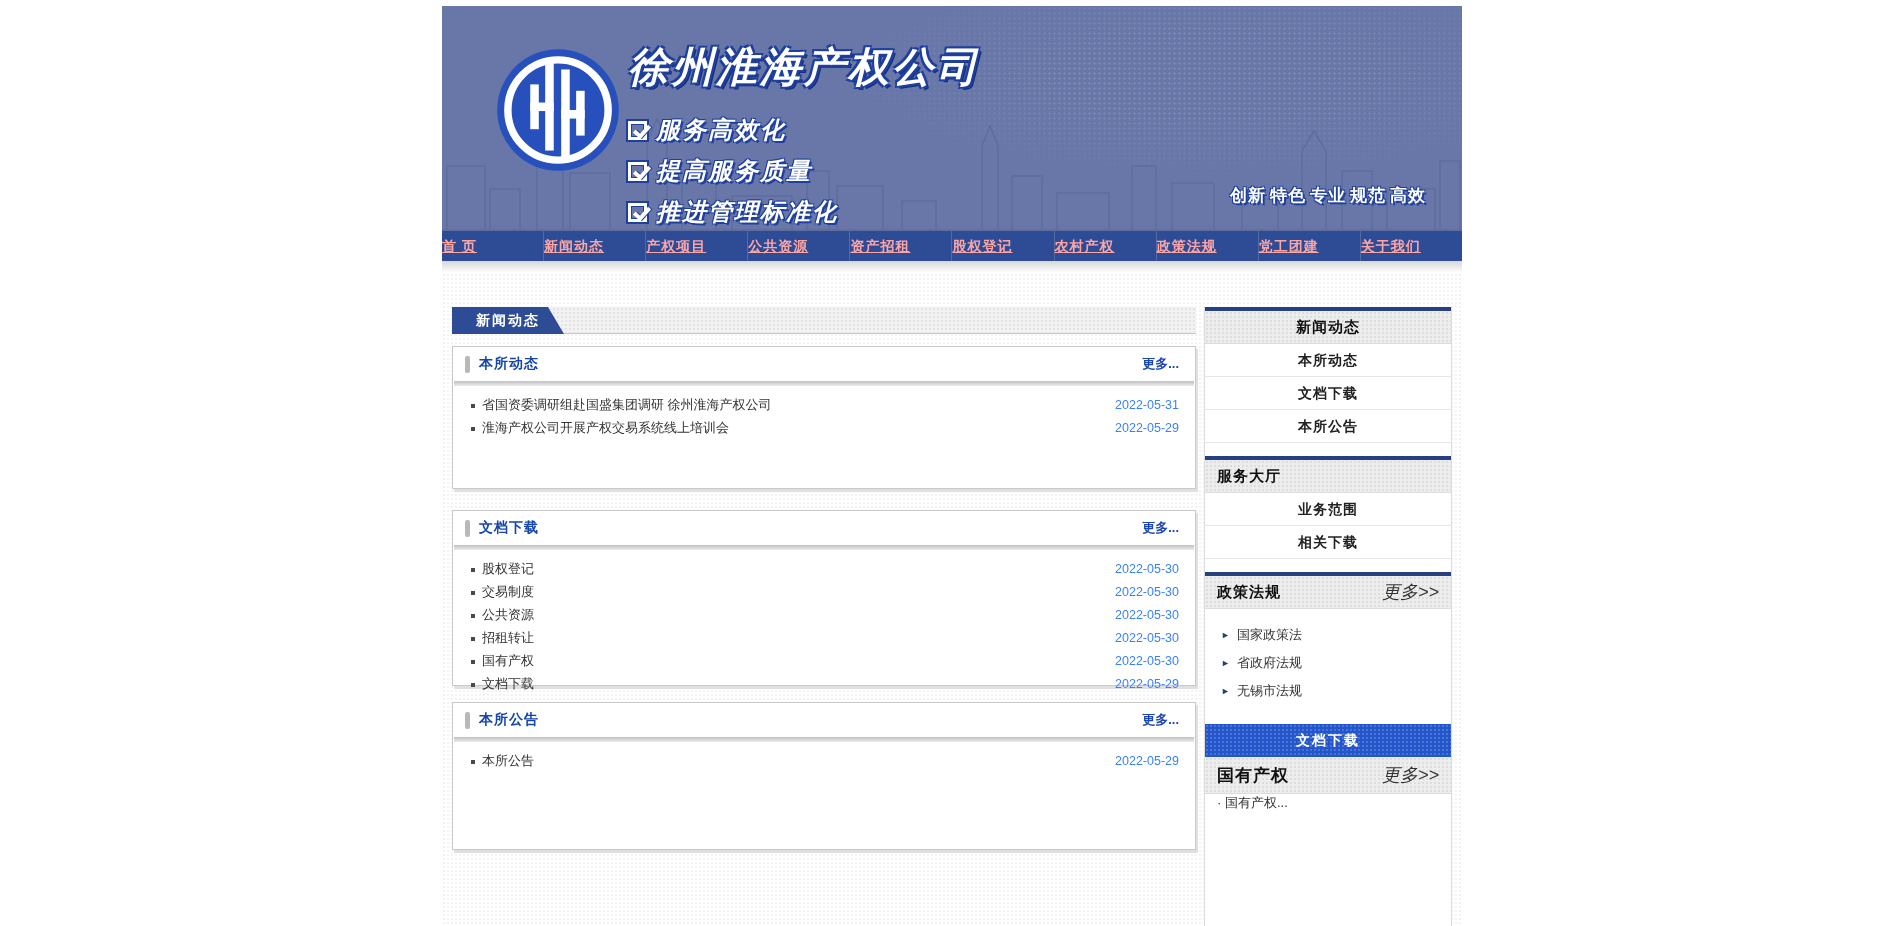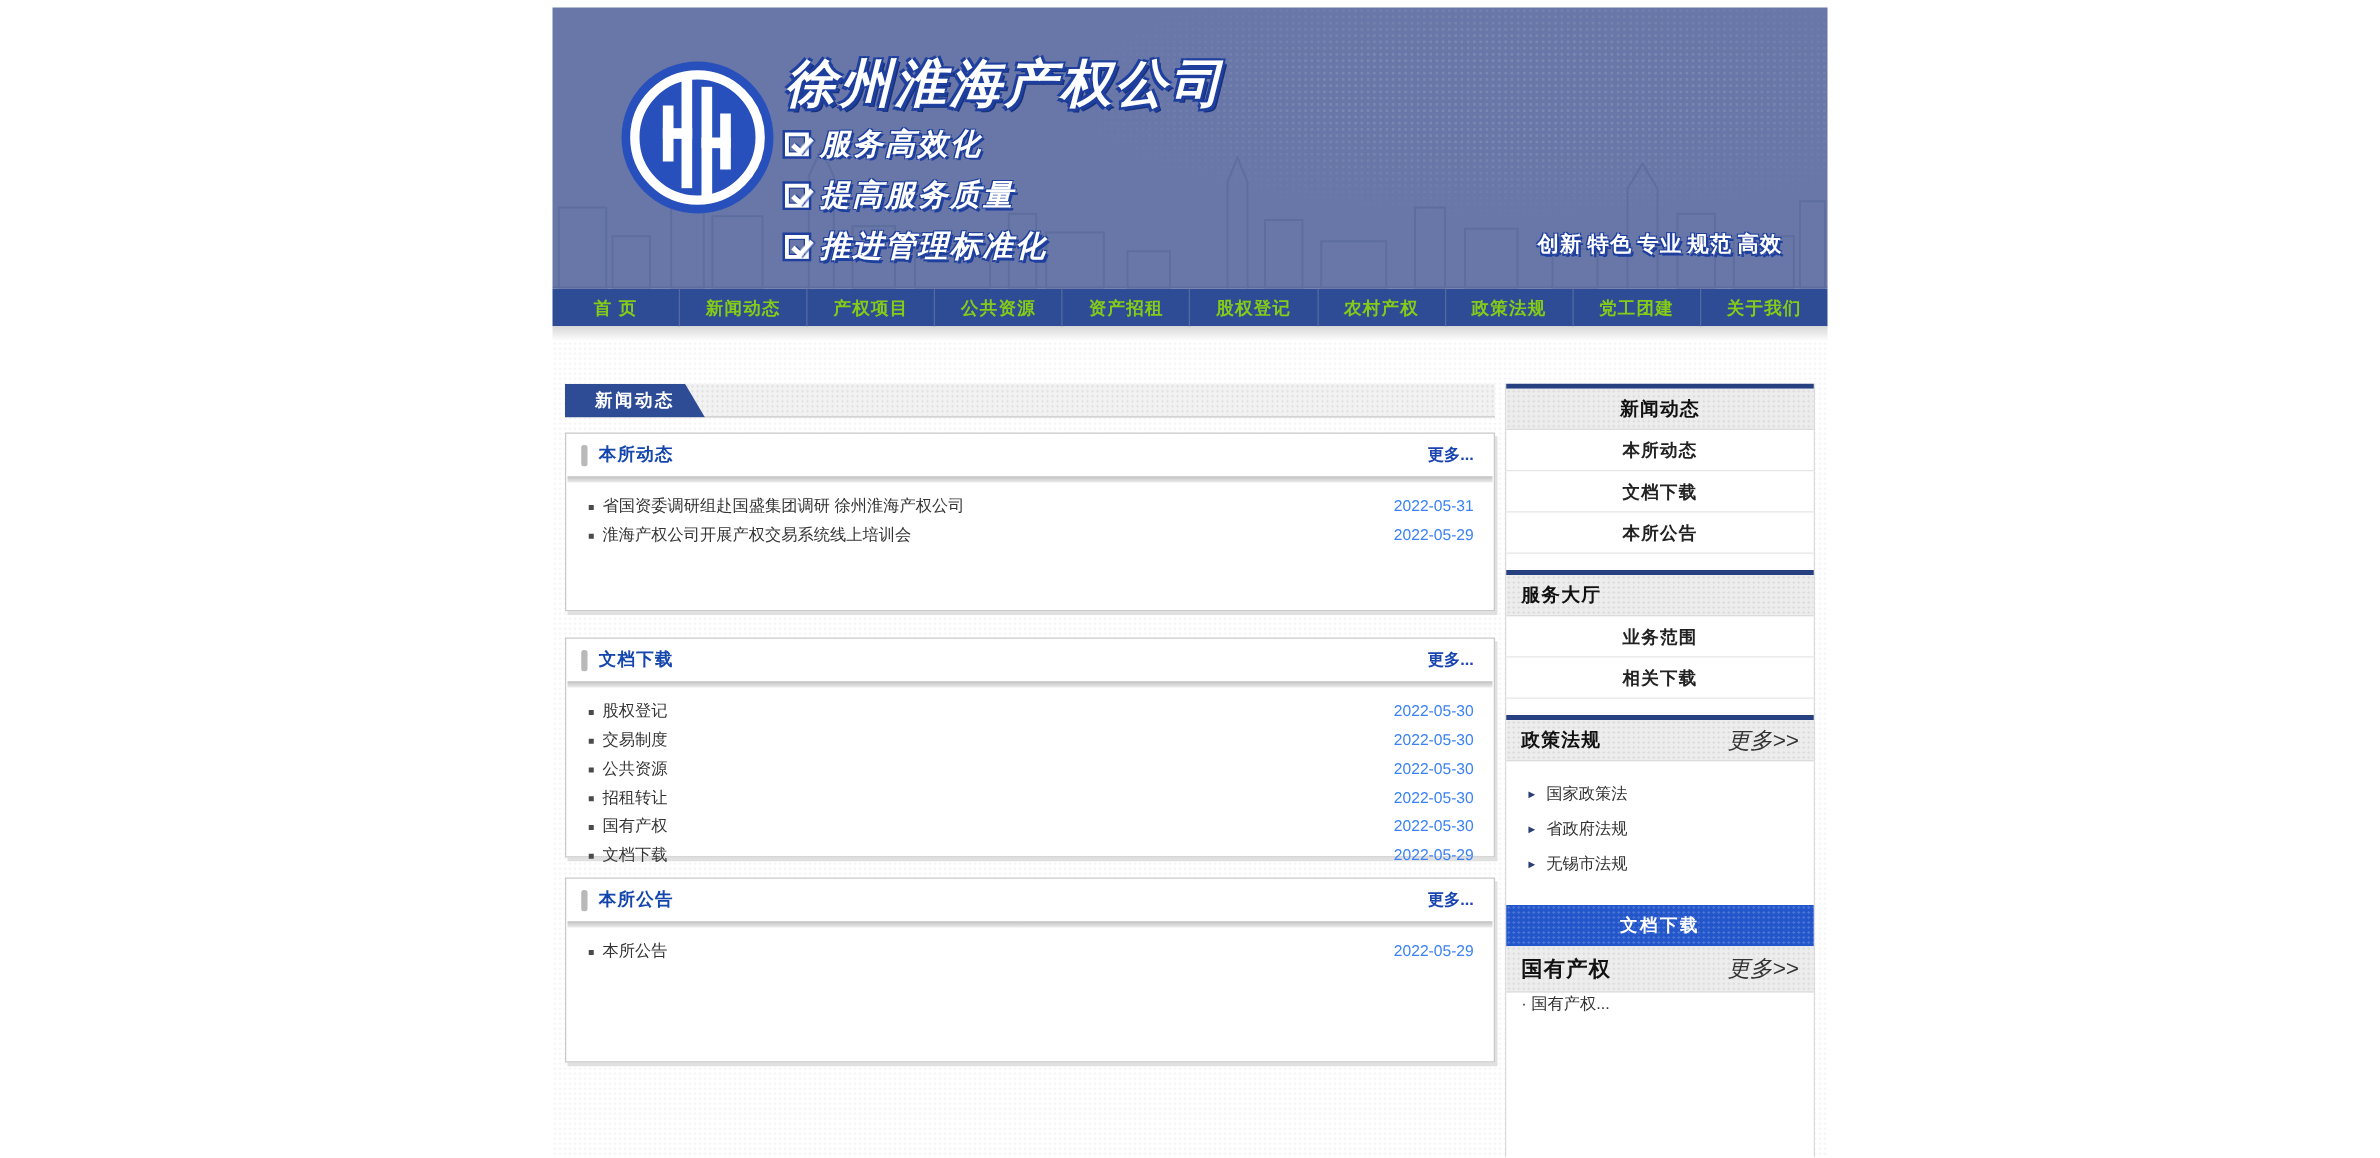--- a/index.html
+++ b/index.html
@@ -13,38 +13,38 @@
     background-image:radial-gradient(rgba(255,255,255,0.22) 1px, transparent 1.4px);
     background-size:5px 5px; opacity:.55;
     -webkit-mask-image:radial-gradient(ellipse at 60% 40%, #000 30%, transparent 72%);
     mask-image:radial-gradient(ellipse at 60% 40%, #000 30%, transparent 72%); }
   .skyline { position:absolute; left:0; bottom:0; width:100%; height:120px; opacity:.85; }
   .logo { position:absolute; left:52px; top:40px; width:128px; height:128px; }
   .titleblock { position:absolute; left:186px; top:34px;font-style:italic; }
   .companyname { color:#ffffff; font-size:41px; font-weight:bold; letter-spacing:3px;
     text-shadow:-2px -2px 0 #1e3f9e, 2px -2px 0 #1e3f9e, -2px 2px 0 #1e3f9e,
                  2px 2px 0 #1e3f9e, 3px 3px 0 #16307c; }
-  .slogans { margin-top:4px; }
+  .slogans { margin-top:19px; }
   .slogan { display:flex; align-items:center; margin-bottom:9px; }
   .checkbox { width:19px; height:19px; border:3px solid #ffffff; margin-right:9px;
     position:relative; box-shadow:0 0 0 2px #1e3f9e, inset 0 0 0 1px #1e3f9e; background:transparent; }
   .checkbox::after { content:""; position:absolute; left:3px; top:1px; width:12px; height:6px;
     border-left:4px solid #fff; border-bottom:4px solid #fff; transform:rotate(-48deg);
     filter:drop-shadow(1px 1px 0 #1e3f9e); }
   .slogantext { color:#fff; font-size:24px; font-weight:bold; letter-spacing:2px;
     text-shadow:-1px -1px 0 #1e3f9e, 1px -1px 0 #1e3f9e, -1px 1px 0 #1e3f9e,
                  2px 2px 0 #1e3f9e; }
   .tagline { position:absolute; right:36px; bottom:24px; display:flex; gap:4px; }
   .tagword { color:#fff; font-size:17px; font-weight:bold; letter-spacing:1px;
     text-shadow:-1px -1px 0 #1e3f9e, 1px -1px 0 #1e3f9e, -1px 1px 0 #1e3f9e, 2px 2px 0 #1e3f9e; }
 
   
   .nav { height:30px; background:#2e4c96; display:flex; }
-  .nav-item { flex:1; text-align:center; line-height:30px; color:#84cc16; font-size:14px;
-    font-weight:600; letter-spacing:1px; border-right:1px solid #54699f; cursor:pointer; }
+  .nav-item { flex:1; line-height:30px; color:#fca5a5; font-size:14px;
+    font-weight:600; letter-spacing:1px; border-right:1px solid #54699f; cursor:pointer;text-decoration:underline; }
   .nav-item:last-child { border-right:none; }
   .shadowstrip { height:12px; background:linear-gradient(#d7d7d7, #ffffff); }
 
   
   .content { display:flex; gap:8px; padding:34px 10px 0; align-items:flex-start;
     background-image:radial-gradient(#f3f3f3 1px, transparent 1.01px); background-size:4px 4px; }
   .leftcol { width:744px; }
 
   .tabbar { height:27px; background:#f2f2f2; border-bottom:1px solid #c9c9c9; position:relative;
     background-image:radial-gradient(#e3e3e3 1px, transparent 1.01px); background-size:4px 4px; }

